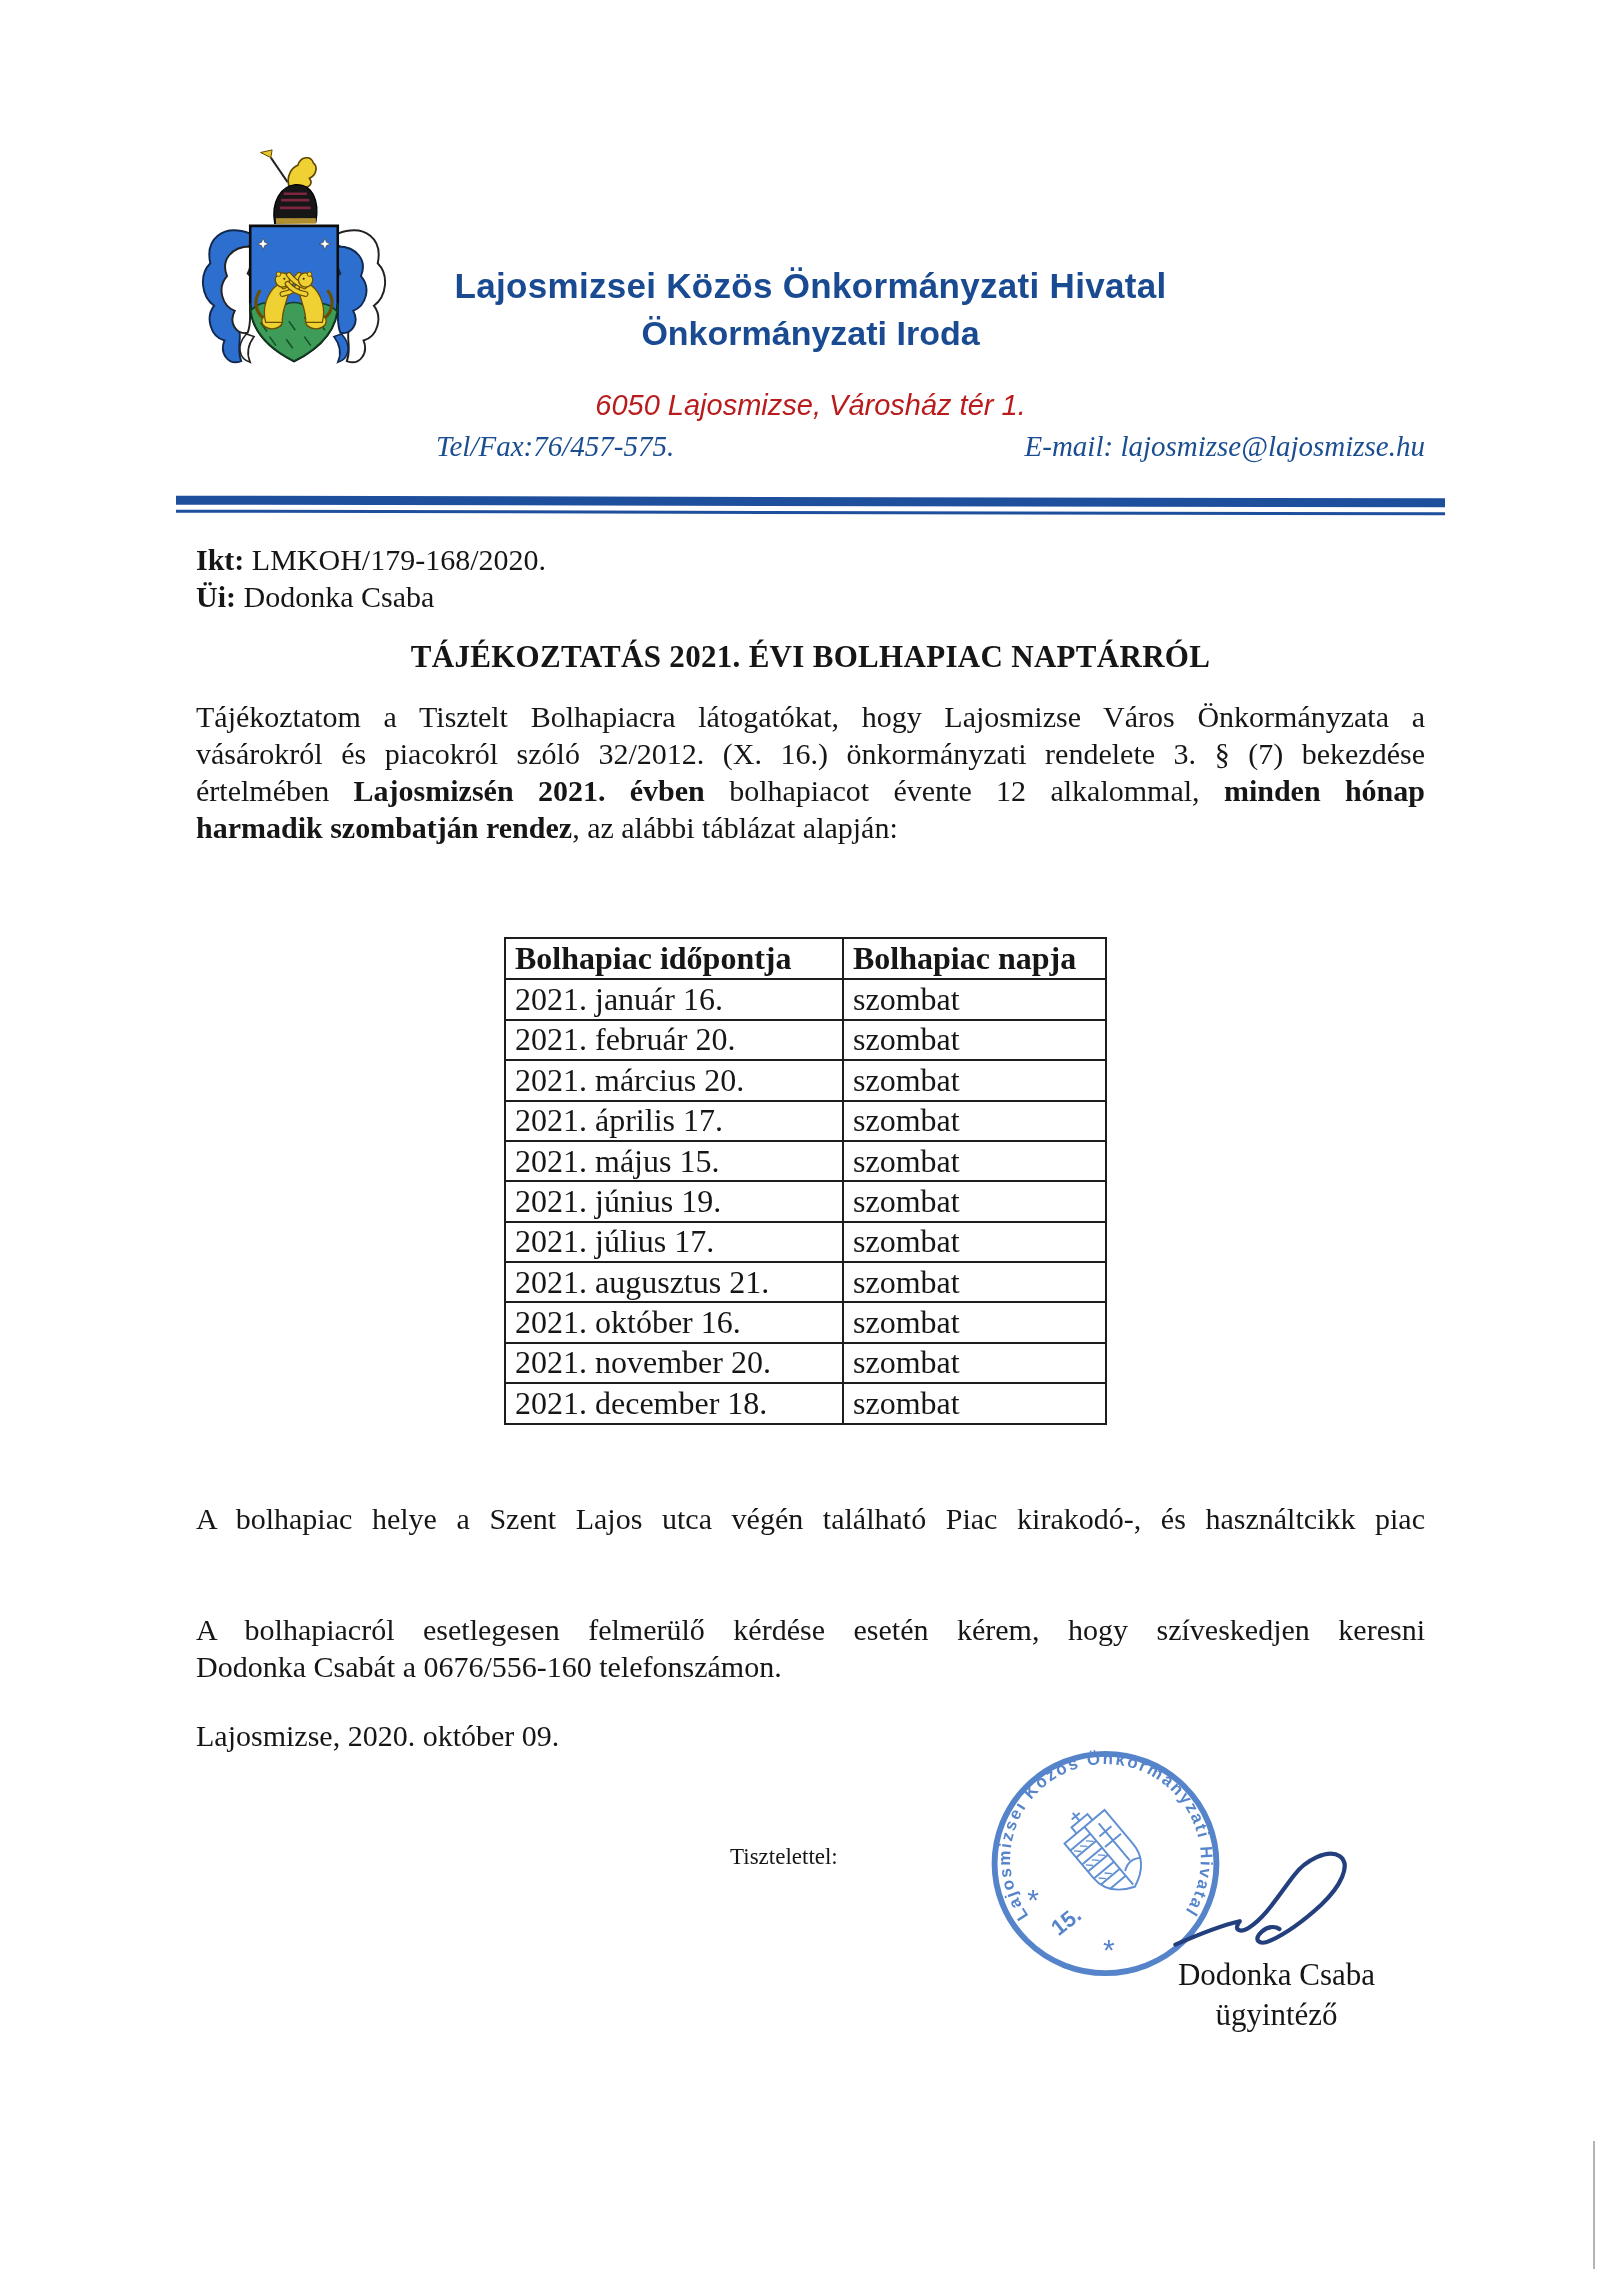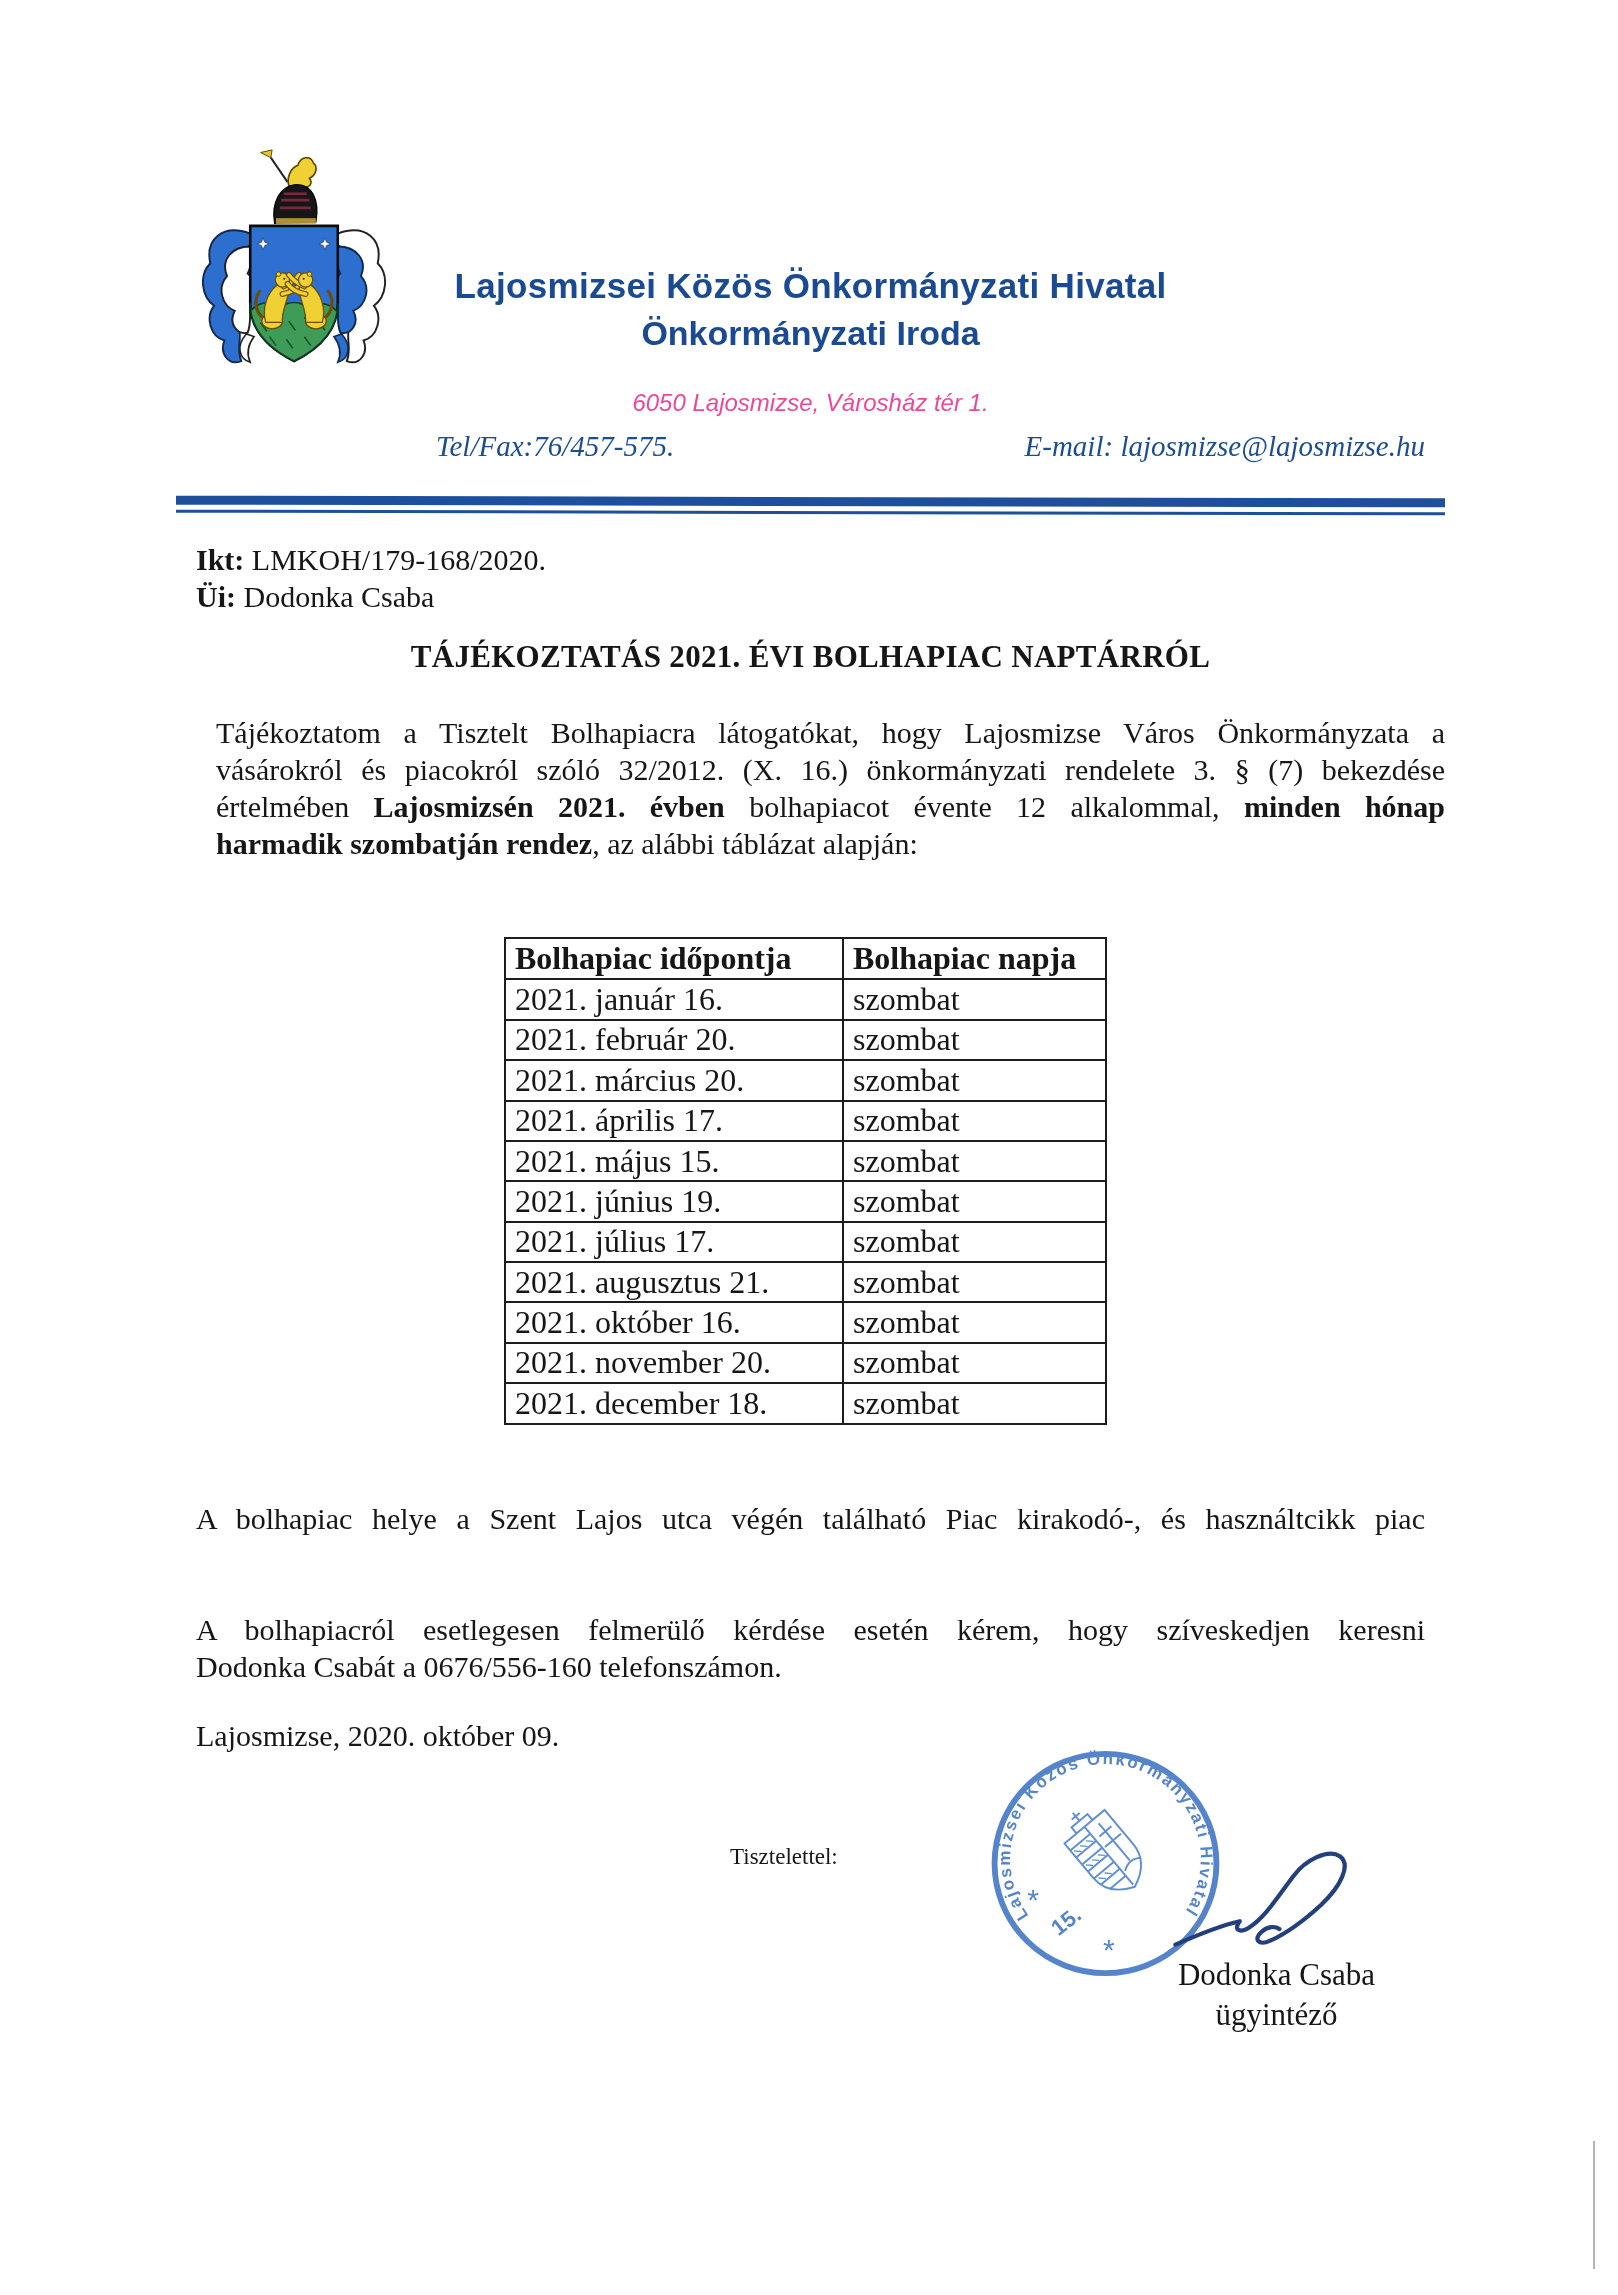--- a/index.html
+++ b/index.html
@@ -9,40 +9,40 @@
 
   
   .org-name{left:256px;top:266px;width:1109px;text-align:center;
             font-family:"Liberation Sans","DejaVu Sans",sans-serif;font-weight:bold;
             font-size:35px;color:#1a4a92;letter-spacing:0.3px;}
   .org-unit{left:256px;top:314px;width:1109px;text-align:center;
             font-family:"Liberation Sans","DejaVu Sans",sans-serif;font-weight:bold;
             font-size:34px;color:#1a4a92;}
   .address{left:256px;top:389px;width:1109px;text-align:center;
            font-family:"Liberation Sans","DejaVu Sans",sans-serif;font-style:italic;
-           font-size:24px;color:#ec4899;}
+           font-size:29px;color:#b91c1c;}
   .telfax{left:436px;top:430px;font-style:italic;font-size:29px;color:#1b4e90;}
   .email{right:194px;top:430px;font-style:italic;font-size:29px;color:#1b4e90;}
   .divider{left:176px;top:497px;width:1269px;transform:rotate(0.12deg);}
   .divider .bar-thick{height:9px;background:#1d4f9c;}
   .divider .bar-gap{height:4.6px;}
   .divider .bar-thin{height:3.9px;background:#1d4f9c;}
 
   
   .ref{left:196px;top:541px;font-size:30px;line-height:37px;}
   .ref b{font-weight:bold;}
   .doc-title{left:196px;top:639px;width:1229px;text-align:center;
              font-weight:bold;font-size:31px;letter-spacing:0.3px;}
 
   
   .para{left:196px;width:1229px;font-size:30px;line-height:37px;}
   .para .pline{text-align:justify;}
   .para .pline.just{text-align-last:justify;}
   .para .b{font-weight:bold;}
-  #para-1{top:714px;margin-left:20px;} #para-2{top:1500px;} #para-3{top:1611px;}
+  #para-1{top:698px;} #para-2{top:1500px;} #para-3{top:1611px;}
 
   
   table.cal{left:504px;top:937px;width:601px;border-collapse:collapse;
             border:2.6px solid #1d1d1d;table-layout:fixed;}
   table.cal th,table.cal td{border:2px solid #1d1d1d;font-size:32px;
             padding:0.7px 0 0.7px 9px;text-align:left;vertical-align:middle;overflow:hidden;}
   table.cal th{font-weight:bold;height:38px;}
   table.cal td{height:36px;}
   .col-date{width:338px;} .col-day{width:263px;}
 

